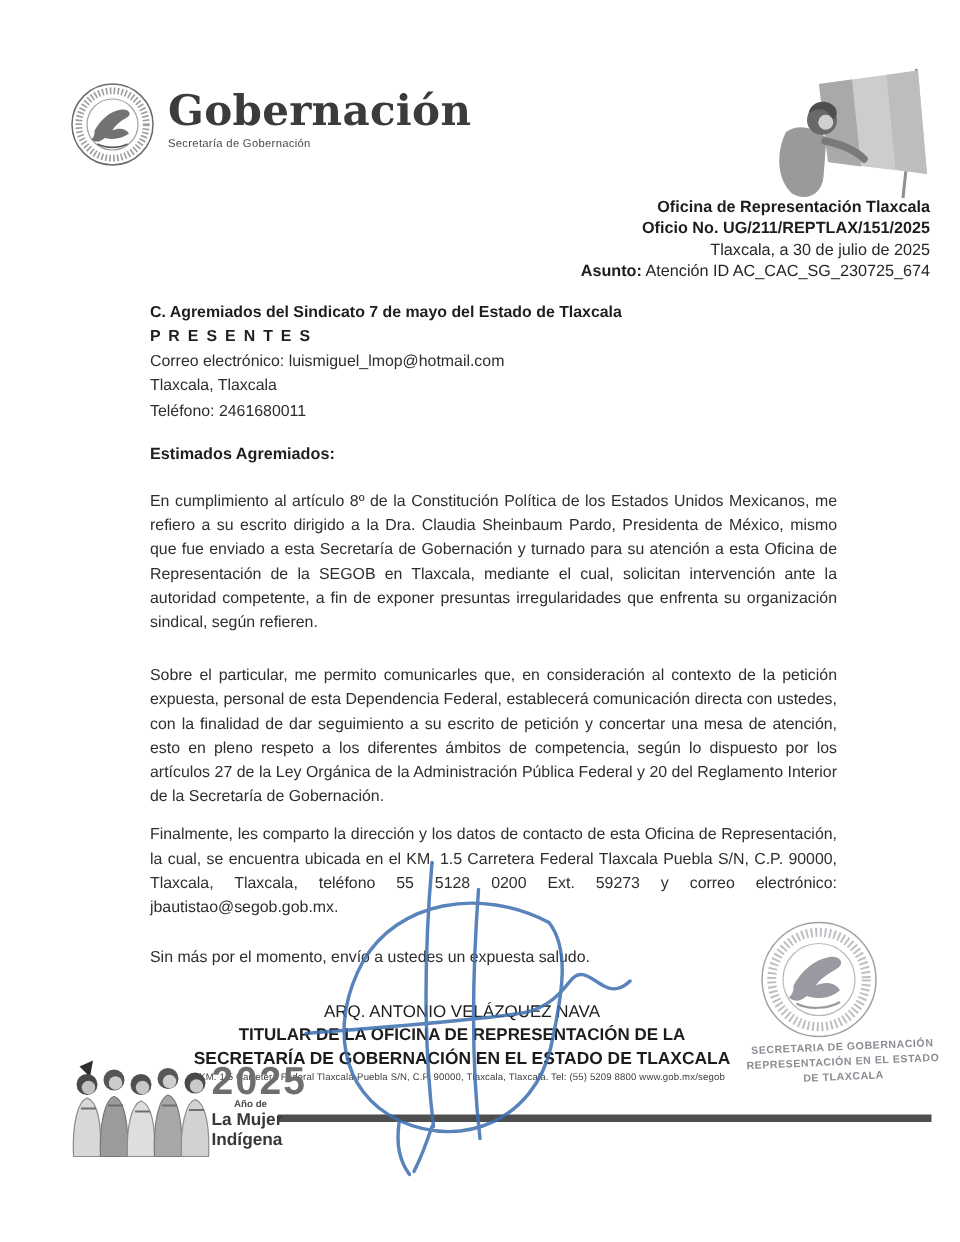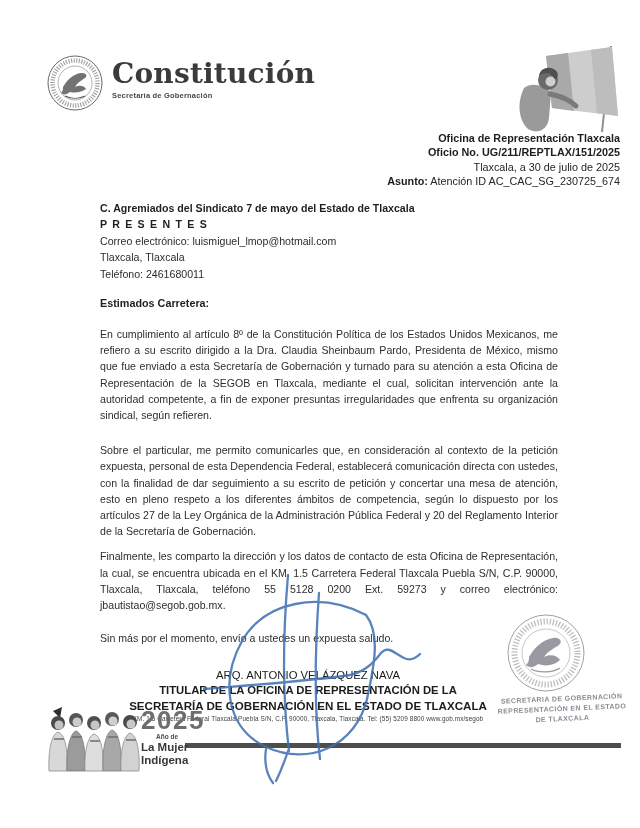--- a/index.html
+++ b/index.html
@@ -8,21 +8,21 @@
     position:relative; width:640px; height:828px; background:#ffffff;
     font-family:"Liberation Sans", sans-serif; color:#2d2d2d; overflow:hidden;
     margin:0 auto;
   }
   
   .brand { position:absolute; left:46px; top:54px; display:flex; gap:8px; }
   .brand-seal { width:58px; height:58px; }
   .brand-text { padding-top:5px; }
   .brand-name { font-family:"DejaVu Serif", serif; font-weight:bold; font-size:28px;
                 line-height:30px; color:#3b3b3b; letter-spacing:0.2px; }
-  .brand-sub  { font-size:7.5px; font-weight:bold; color:#474747; margin-top:2px; letter-spacing:0.2px; }
+  .brand-sub  { font-size:7.5px; font-weight:normal; color:#474747; margin-top:2px; letter-spacing:0.2px; }
   .flag-emblem { position:absolute; left:512px; top:44px; width:116px; height:92px; }
 
   .ref-block { position:absolute; right:20px; top:131px; text-align:right;
                font-size:10.8px; line-height:14.4px; color:#262626; }
   .ref-bold { font-weight:bold; color:#1d1d1d; }
 
   
   .recipient { position:absolute; left:100px; top:200px; font-size:10.6px; line-height:16.4px; }
   .r-org  { font-weight:bold; color:#1f1f1f; }
   .r-pres { font-weight:bold; color:#1f1f1f; letter-spacing:1.2px; }
@@ -66,21 +66,21 @@
 
   <div class="brand">
     <svg class="brand-seal" viewBox="0 0 58 58">
       <circle cx="29" cy="29" r="27" fill="none" stroke="#6a6a6a" stroke-width="1"></circle>
       <circle cx="29" cy="29" r="22.5" fill="none" stroke="#5e5e5e" stroke-width="4.5" stroke-dasharray="1.1 1.5" opacity="0.6"></circle>
       <circle cx="29" cy="29" r="17" fill="none" stroke="#777" stroke-width="0.8" opacity="0.7"></circle>
       <path d="M17 33 C21 26 27 20 35 19 C40 18.5 42 22 39 24 C35 26.5 31 29 29 33 C33 31 38 31.5 40 35 C36 38 30 39.5 24 38 C20 41 18 41 15 39 C17 37 17 35 17 33 Z" fill="#5a5a5a" opacity="0.85"></path>
       <path d="M19 42 C25 45 33 45 39 42" stroke="#5a5a5a" stroke-width="1.2" fill="none"></path>
     </svg>
     <div class="brand-text">
-      <div class="brand-name">Constitución</div>
+      <div class="brand-name">Gobernación</div>
       <div class="brand-sub">Secretaría de Gobernación</div>
     </div>
   </div>
 
   <svg class="flag-emblem" viewBox="0 0 116 92">
     <path d="M99 2 L90 88" stroke="#8f8f8f" stroke-width="2" fill="none"></path>
     <path d="M34 12 L100 3 L106 72 L40 64 Z" fill="#cdcdcd"></path>
     <path d="M34 12 L56 9 L62 67 L40 64 Z" fill="#a9a9a9"></path>
     <path d="M79 6 L100 3 L106 72 L85 69 Z" fill="#bdbdbd"></path>
     <path d="M12 44 C5 58 6 76 16 85 C26 91 36 85 37 74 L39 48 C31 41 20 38 12 44 Z" fill="#9a9a9a"></path>
@@ -98,21 +98,21 @@
   </div>
 
   <div class="recipient">
     <div class="r-org">C. Agremiados del Sindicato 7 de mayo del Estado de Tlaxcala</div>
     <div class="r-pres">P R E S E N T E S</div>
     <div>Correo electrónico: luismiguel_lmop@hotmail.com</div>
     <div>Tlaxcala, Tlaxcala</div>
     <div>Teléfono: 2461680011</div>
   </div>
 
-  <div class="salutation">Estimados Carretera:</div>
+  <div class="salutation">Estimados Agremiados:</div>
 
   <div class="body-text">
     <p class="para1">En cumplimiento al artículo 8º de la Constitución Política de los Estados Unidos Mexicanos, me refiero a su escrito dirigido a la Dra. Claudia Sheinbaum Pardo, Presidenta de México, mismo que fue enviado a esta Secretaría de Gobernación y turnado para su atención a esta Oficina de Representación de la SEGOB en Tlaxcala, mediante el cual, solicitan intervención ante la autoridad competente, a fin de exponer presuntas irregularidades que enfrenta su organización sindical, según refieren.</p>
     <p class="para2">Sobre el particular, me permito comunicarles que, en consideración al contexto de la petición expuesta, personal de esta Dependencia Federal, establecerá comunicación directa con ustedes, con la finalidad de dar seguimiento a su escrito de petición y concertar una mesa de atención, esto en pleno respeto a los diferentes ámbitos de competencia, según lo dispuesto por los artículos 27 de la Ley Orgánica de la Administración Pública Federal y 20 del Reglamento Interior de la Secretaría de Gobernación.</p>
     <p class="para3">Finalmente, les comparto la dirección y los datos de contacto de esta Oficina de Representación, la cual, se encuentra ubicada en el KM. 1.5 Carretera Federal Tlaxcala Puebla S/N, C.P. 90000, Tlaxcala, Tlaxcala, teléfono 55 5128 0200 Ext. 59273 y correo electrónico: jbautistao@segob.gob.mx.</p>
     <p class="closing">Sin más por el momento, envío a ustedes un expuesta saludo.</p>
   </div>
 
   <div class="sig-block">
     <div class="sig-name">ARQ. ANTONIO VELÁZQUEZ NAVA</div>

